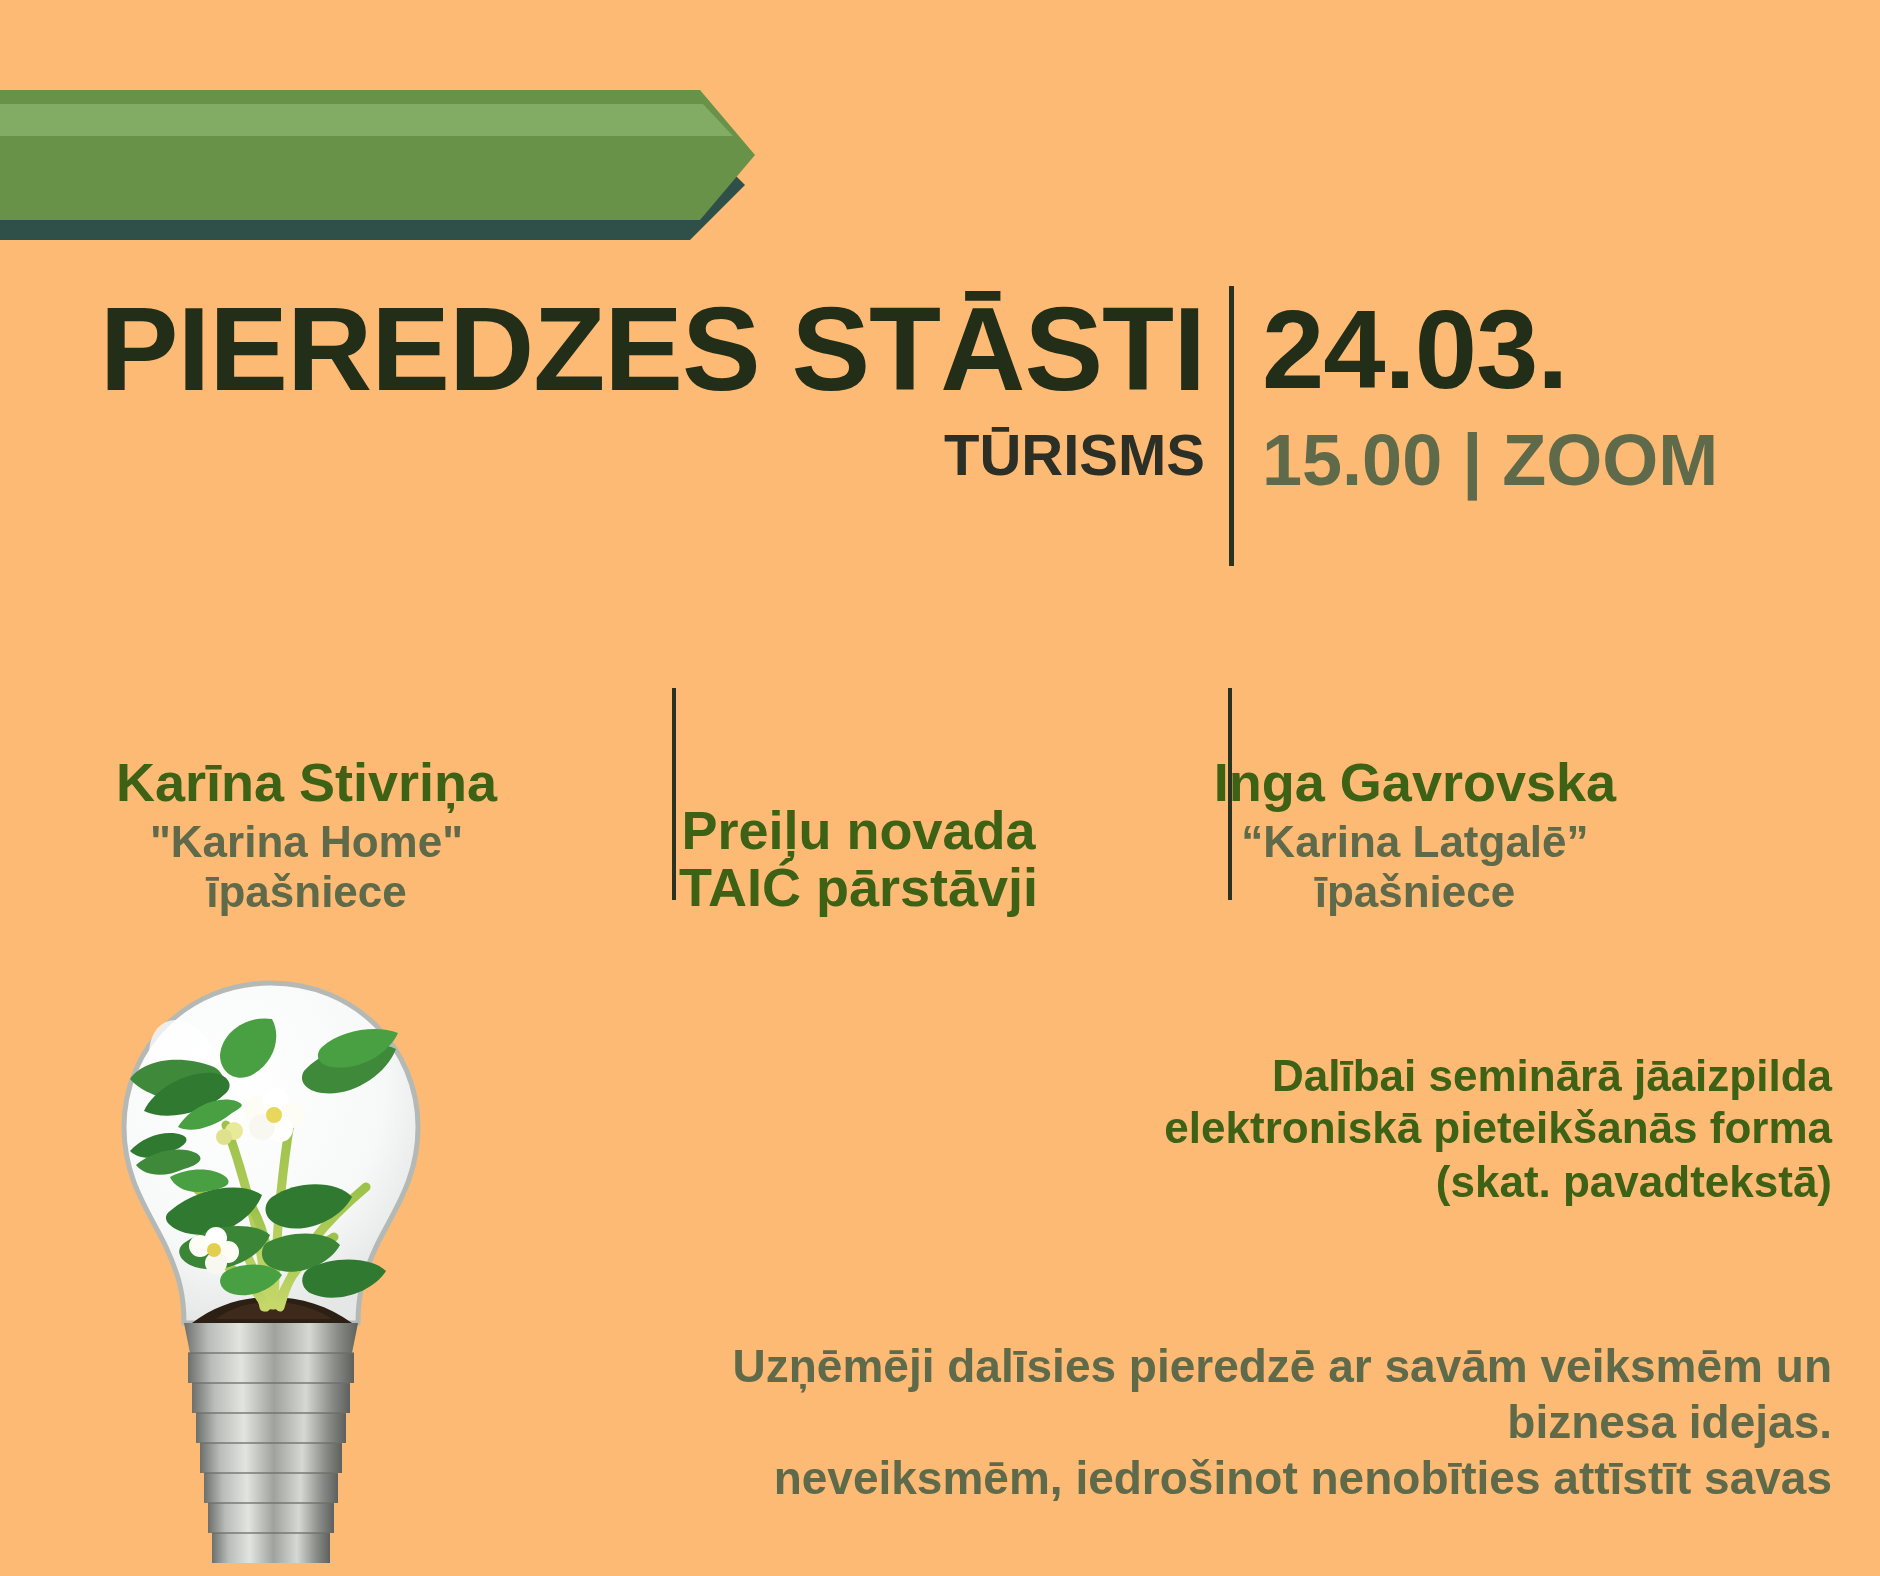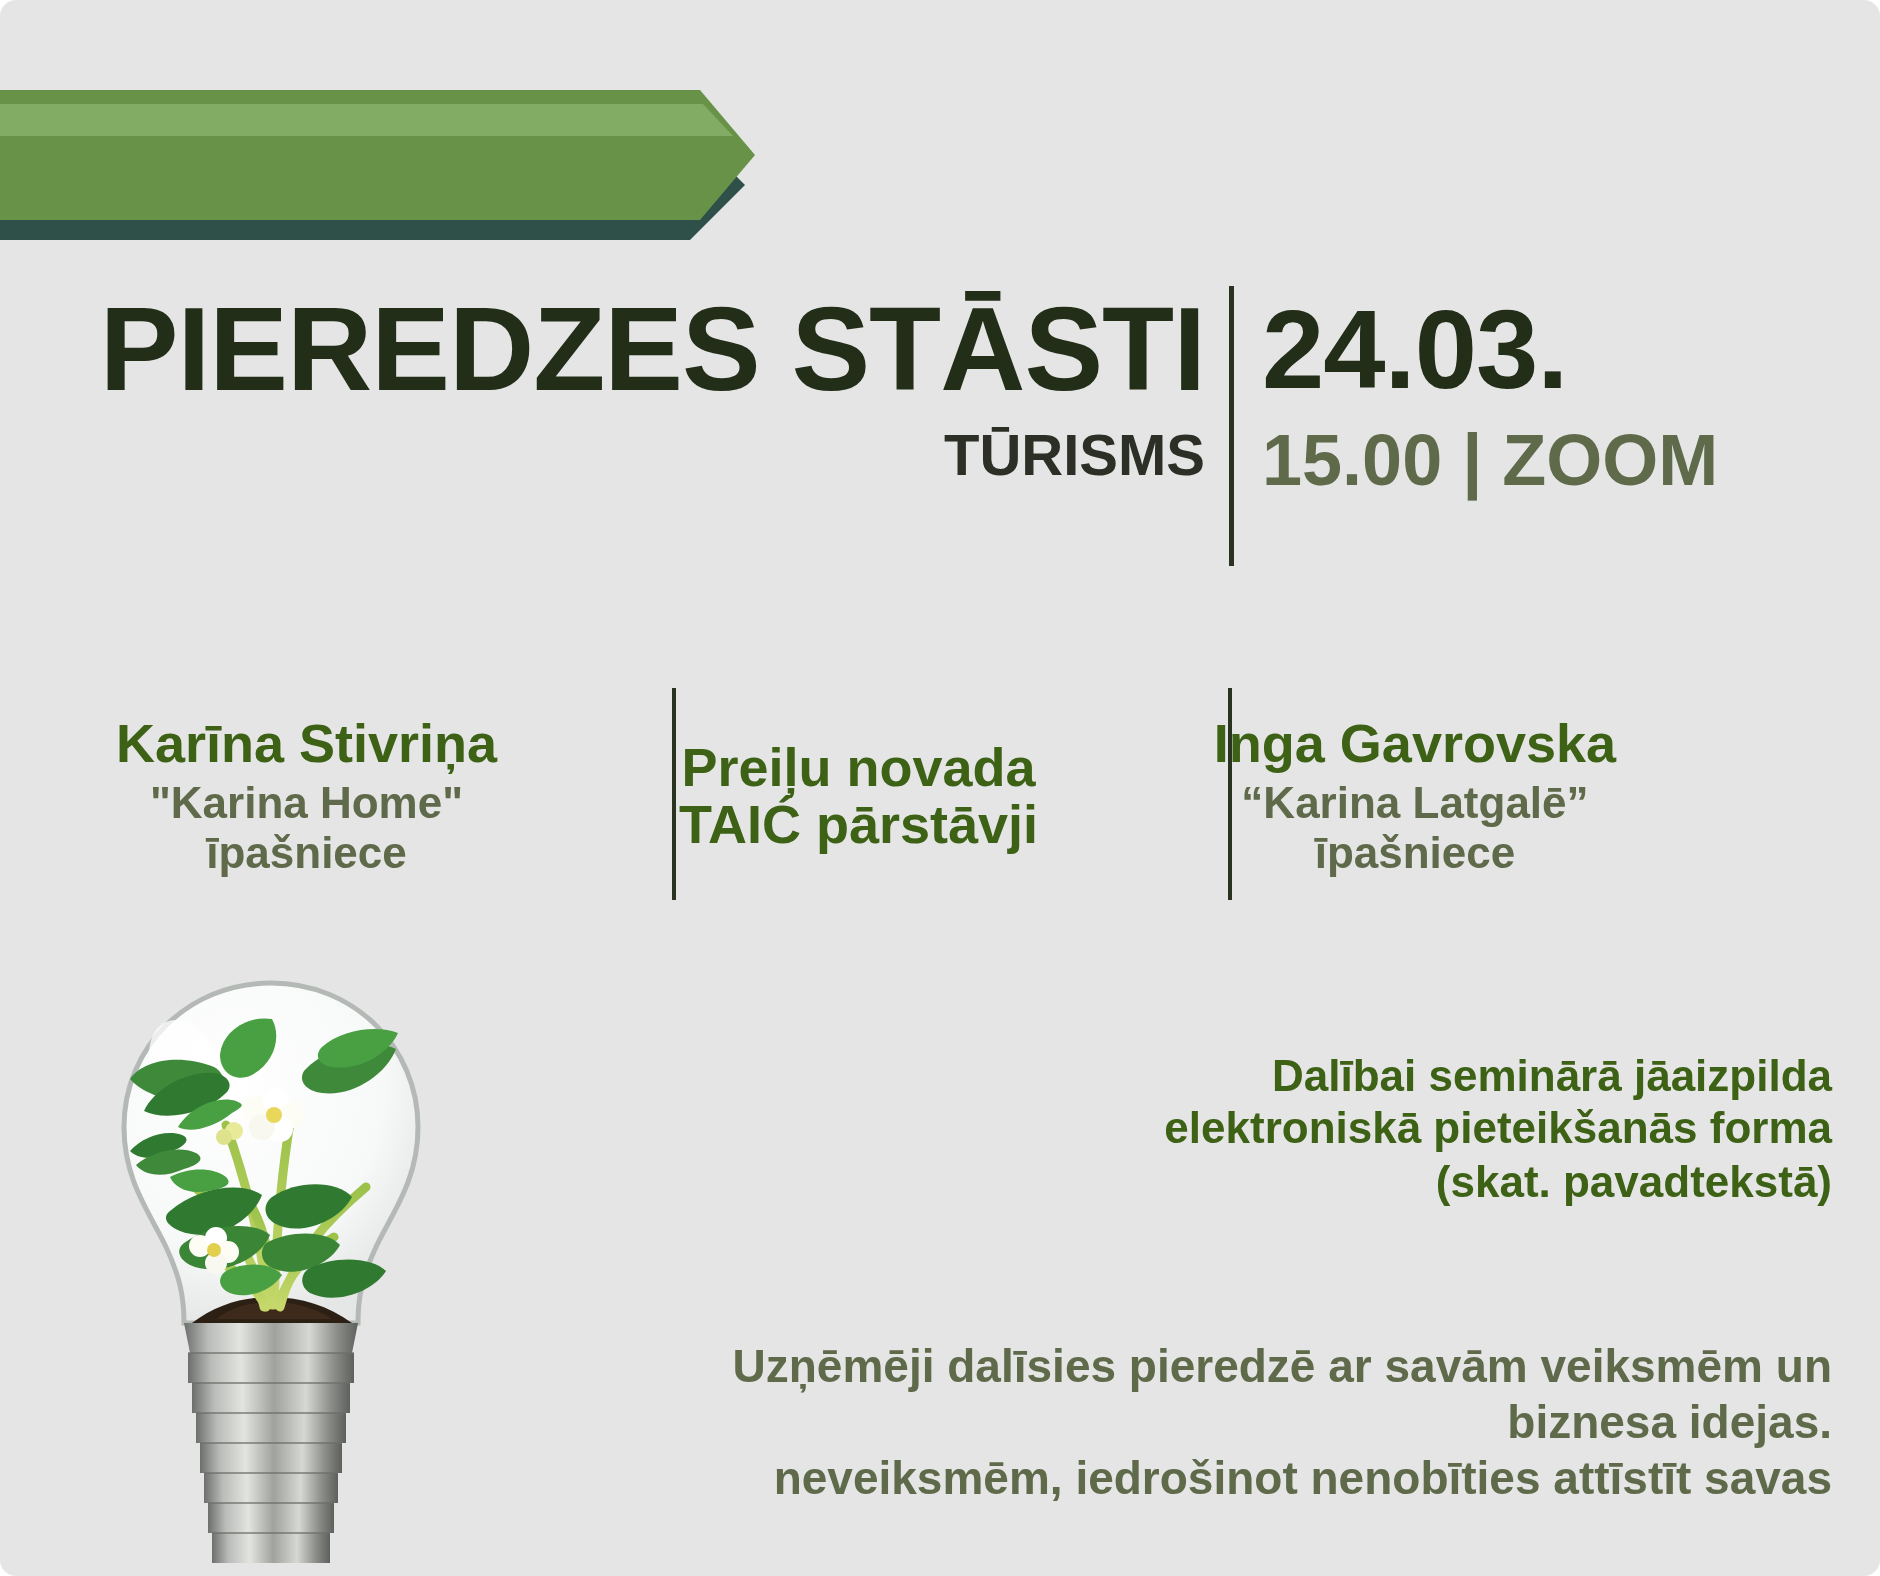--- a/index.html
+++ b/index.html
@@ -7,23 +7,22 @@
     padding: 0;
     background: #ffffff;
   }
   body {
     font-family: "Liberation Sans", sans-serif;
   }
   #poster {
     position: relative;
     width: 1880px;
     height: 1576px;
-    background: #e5e5e5;
+    background: #fdba74;
     overflow: hidden;
-    border-radius: 16px;
   }
 
   
   .banner {
     position: absolute;
     left: 0;
     top: 0;
     width: 1000px;
     height: 270px;
   }
@@ -97,21 +96,21 @@
   }
 
   
   .speakers {
     position: absolute;
     left: 0;
     top: 676px;
     width: 1716px;
     height: 240px;
     display: flex;
-    align-items: center;
+    align-items: flex-end;
   }
   .speaker {
     position: relative;
     text-align: center;
     box-sizing: border-box;
   }
   .sp1 { width: 660px; padding: 0 30px 0 40px; }
   .sp2 { width: 560px; padding: 0 26px; }
   .sp3 { width: 660px; padding: 0 30px; }
 

